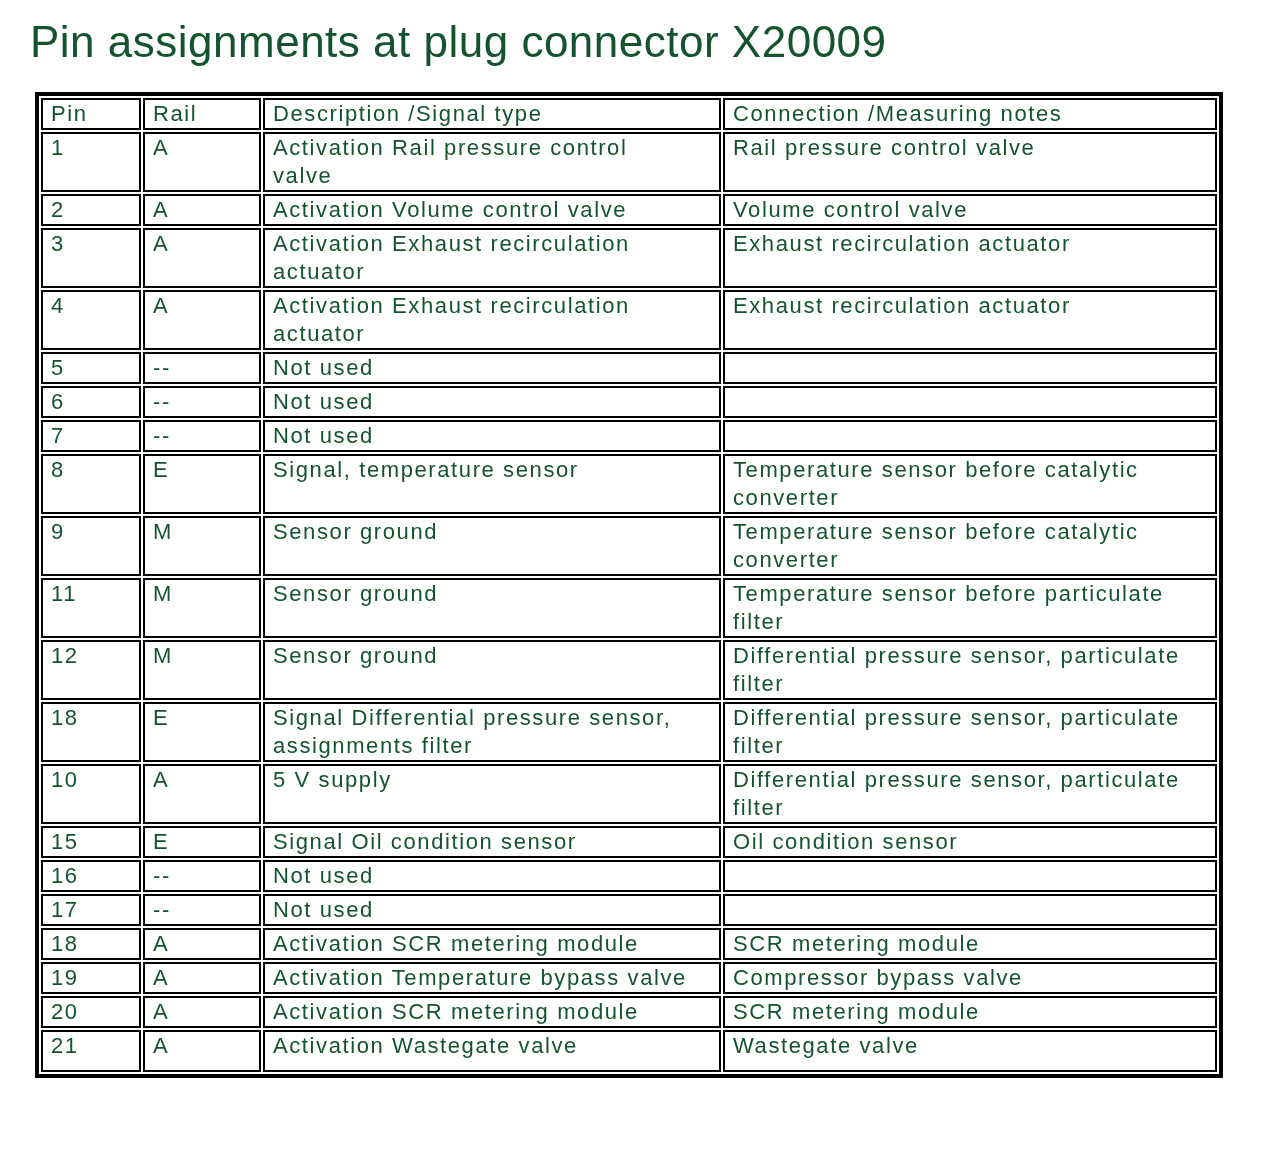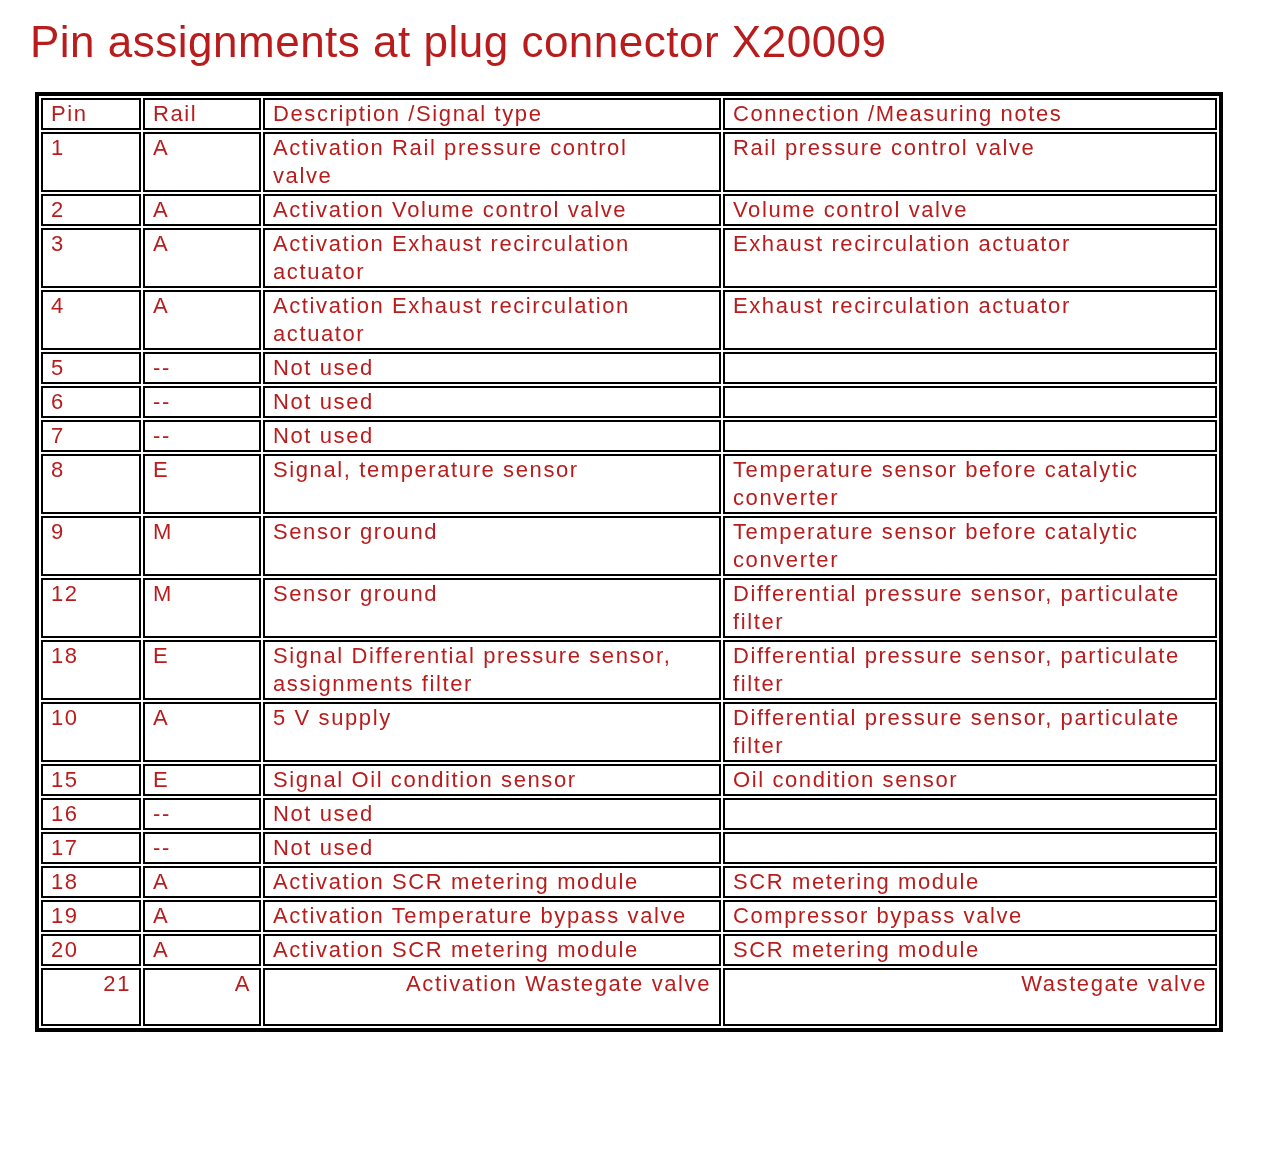--- a/index.html
+++ b/index.html
@@ -5,21 +5,21 @@
   html, body {
     margin: 0;
     padding: 0;
     background: #ffffff;
   }
   .page {
     position: relative;
     width: 1264px;
     height: 1156px;
     background: #ffffff;
-    color: #b91c1c;
+    color: #14532d;
     font-family: "Liberation Sans", sans-serif;
     overflow: hidden;
   }
   h1.doc-title {
     margin: 20px 0 0 30px;
     font-size: 44px;
     line-height: 44px;
     font-weight: 400;
     letter-spacing: 0.5px;
     white-space: nowrap;
@@ -45,22 +45,21 @@
     border: 2px solid #000000;
     padding: 0 8px;
     vertical-align: top;
     text-align: left;
     font-weight: 400;
     line-height: 28px;
     white-space: pre-line;
     overflow: hidden;
   }
   table.pin-table tbody tr:last-child td {
-    padding-bottom: 26px;
-    text-align: right;
+    padding-bottom: 10px;
   }
 </style>
 </head>
 <body>
 
 <div class="page">
 
   <h1 class="doc-title">Pin assignments at plug connector X20009</h1>
 
   <table class="pin-table">
@@ -132,20 +131,27 @@
 converter</td>
         </tr>
         <tr>
           <td>9</td>
           <td>M</td>
           <td>Sensor ground</td>
           <td>Temperature sensor before catalytic
 converter</td>
         </tr>
         <tr>
+          <td>11</td>
+          <td>M</td>
+          <td>Sensor ground</td>
+          <td>Temperature sensor before particulate
+filter</td>
+        </tr>
+        <tr>
           <td>12</td>
           <td>M</td>
           <td>Sensor ground</td>
           <td>Differential pressure sensor, particulate
 filter</td>
         </tr>
         <tr>
           <td>18</td>
           <td>E</td>
           <td>Signal Differential pressure sensor,

